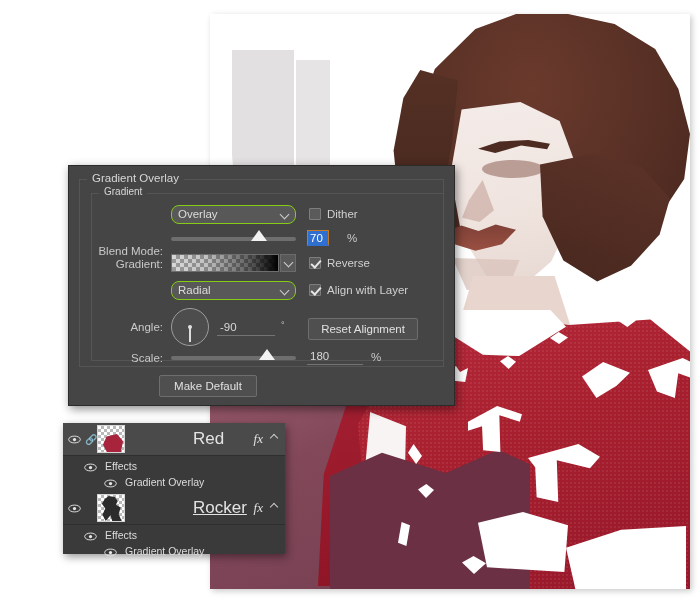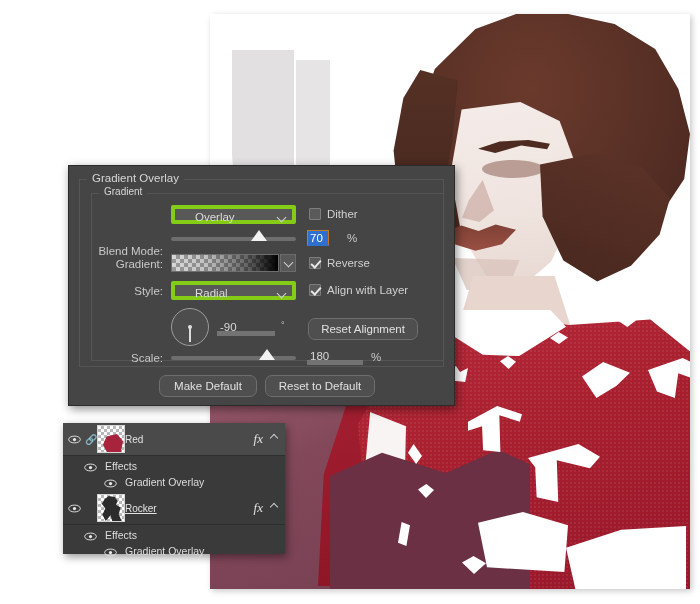--- a/index.html
+++ b/index.html
@@ -240,26 +240,26 @@
     line-height: 22px;
     font-size: 11.5px;
     color: #c9c9c9;
   }
 
   
   .combo {
     position: absolute;
     height: 19px;
     background: #585858;
-    border: 4px solid #84cc16;
-    border-radius: 2px;
+    border: 1px solid #84cc16;
+    border-radius: 8px;
     color: #dcdcdc;
     font-size: 11.5px;
     line-height: 17px;
-    padding-left: 20px;
+    padding-left: 6px;
   }
   .combo .chev {
     position: absolute;
     right: 6px; top: 5px;
     width: 8px; height: 8px;
   }
   .combo .chev::before {
     content: "";
     position: absolute;
     left: 0; top: 0;
@@ -311,21 +311,21 @@
     border-left: 8px solid transparent;
     border-right: 8px solid transparent;
     border-bottom: 11px solid #f2f2f2;
     margin-left: -8px;
   }
 
   
   .numfield {
     position: absolute;
     height: 16px;
-    border-bottom: 5px solid #737373;
+    border-bottom: 1px solid #737373;
     font-size: 11.5px;
     color: #d8d8d8;
     line-height: 15px;
     padding-left: 3px;
   }
   .numfield.selected {
     background: #2f6fd0;
     color: #ffffff;
     border: 1px solid #c57a28;
     border-bottom: 2px solid #2f6fd0;
@@ -390,21 +390,21 @@
     background: #e2e2e2;
     border-radius: 50%;
     margin: -2px 0 0 -2px;
   }
 
   
   .btn {
     position: absolute;
     background: #4f4f4f;
     border: 1px solid #6e6e6e;
-    border-radius: 7px;
+    border-radius: 2px;
     color: #e0e0e0;
     font-size: 11.5px;
     text-align: center;
     line-height: 20px;
     height: 22px;
   }
 
   
   #layers-panel {
     position: absolute;
@@ -463,21 +463,21 @@
     clip-path: polygon(36% 0%, 62% 4%, 74% 20%, 66% 34%, 86% 44%, 78% 70%, 90% 96%,
                        52% 100%, 44% 74%, 24% 96%, 10% 72%, 22% 48%, 8% 30%, 20% 12%);
   }
   .link-ico {
     width: 12px;
     flex: 0 0 auto;
     text-align: center;
     font-size: 10px;
     color: #cfcfcf;
   }
-  .layer-name { margin-left: 0; font-size: 10px; color: #e3e3e3; }
+  .layer-name { margin-left: 24px; font-size: 17px; color: #e3e3e3; padding-left: 44px; }
   .layer-name.editing { text-decoration: underline; }
   .fx-ico {
     position: absolute;
     right: 22px;
     font-style: italic;
     font-family: "Liberation Serif", serif;
     font-size: 13px;
     color: #e0e0e0;
   }
   .fx-chev {
@@ -582,52 +582,51 @@
     <span class="lbl" style="left:2px;">Gradient:</span>
     <div class="grad-swatch" style="left:102px; top:1px; width:108px;"></div>
     <div class="grad-chev" style="left:211px; top:1px;"></div>
     <div class="cb-wrap" style="left:240px; top:4px;">
       <span class="cb on"></span>
       <span>Reverse</span>
     </div>
   </div>
 
   <div class="row" style="top:114px;">
-    <span class="lbl" style="left:2px;">Style:</span>
     <div class="combo" style="left:102px; top:1px; width:125px;">
       <span>Radial</span>
       <span class="chev"></span>
     </div>
     <div class="cb-wrap" style="left:240px; top:4px;">
       <span class="cb on"></span>
       <span>Align with Layer</span>
     </div>
   </div>
 
   <div class="row" style="top:140px; height:42px;">
+    <span class="lbl" style="left:2px; line-height:42px;">Angle:</span>
     <div class="dial" style="left:102px; top:2px;">
       <span class="needle" style="transform: rotate(0deg);"></span>
       <span class="hub"></span>
     </div>
     <div class="numfield" style="left:148px; top:14px; width:58px;">-90</div>
     <span class="unit" style="left:212px; top:14px; font-size:9px;">°</span>
     <div class="btn" style="left:239px; top:12px; width:110px;">Reset Alignment</div>
   </div>
 
   <div class="row" style="top:181px;">
     <span class="lbl" style="left:2px;">Scale:</span>
     <div class="slider" style="left:102px; width:125px;">
       <span class="knob" style="left: 77%;"></span>
     </div>
     <div class="numfield" style="left:238px; top:2px; width:56px;">180</div>
     <span class="unit" style="left:302px; top:4px;">%</span>
   </div>
 
   <div class="btn" style="left:90px; top:209px; width:98px;">Make Default</div>
-  <div class="btn" style="left:196px; top:209px; width:110px;">Reset to Default</div>
 </div>
 
 <div id="layers-panel">
 
   <div class="layer-row selected">
     <span class="eye">
       <svg class="eye-g" viewBox="0 0 16 10">
         <ellipse cx="8" cy="5" rx="7.2" ry="4.2" fill="none" stroke="#e0e0e0" stroke-width="1.2"></ellipse>
         <circle cx="8" cy="5" r="2" fill="#e8e8e8"></circle>
       </svg>

